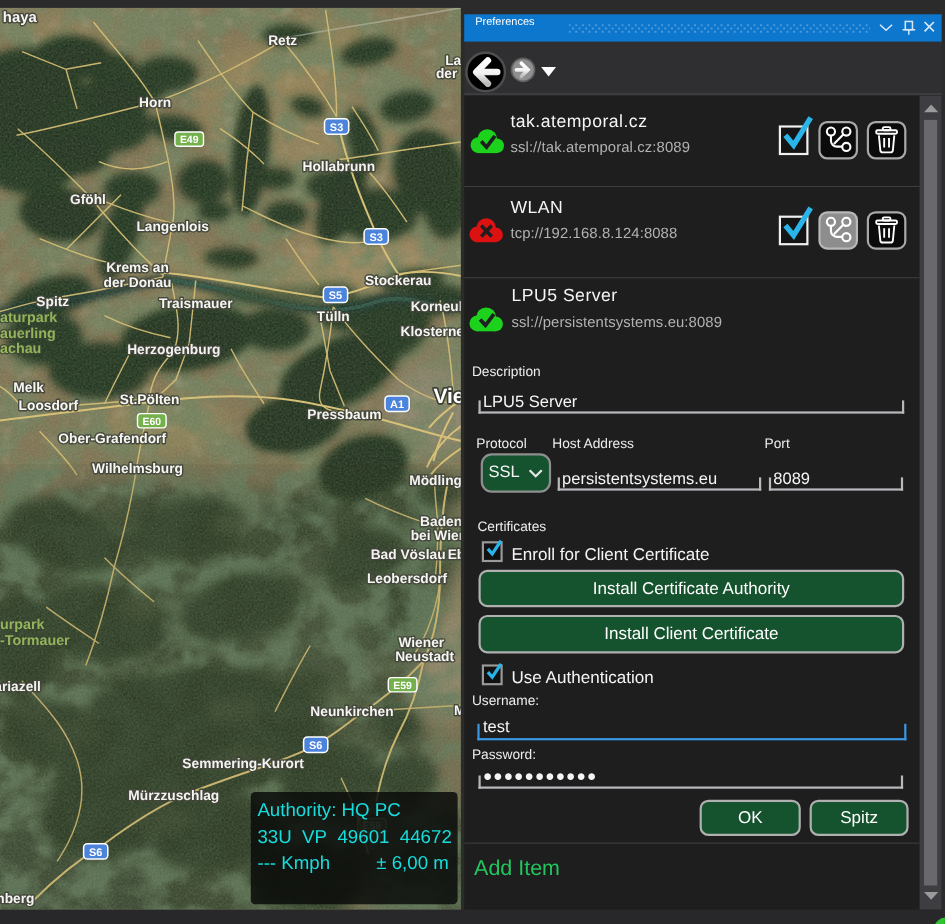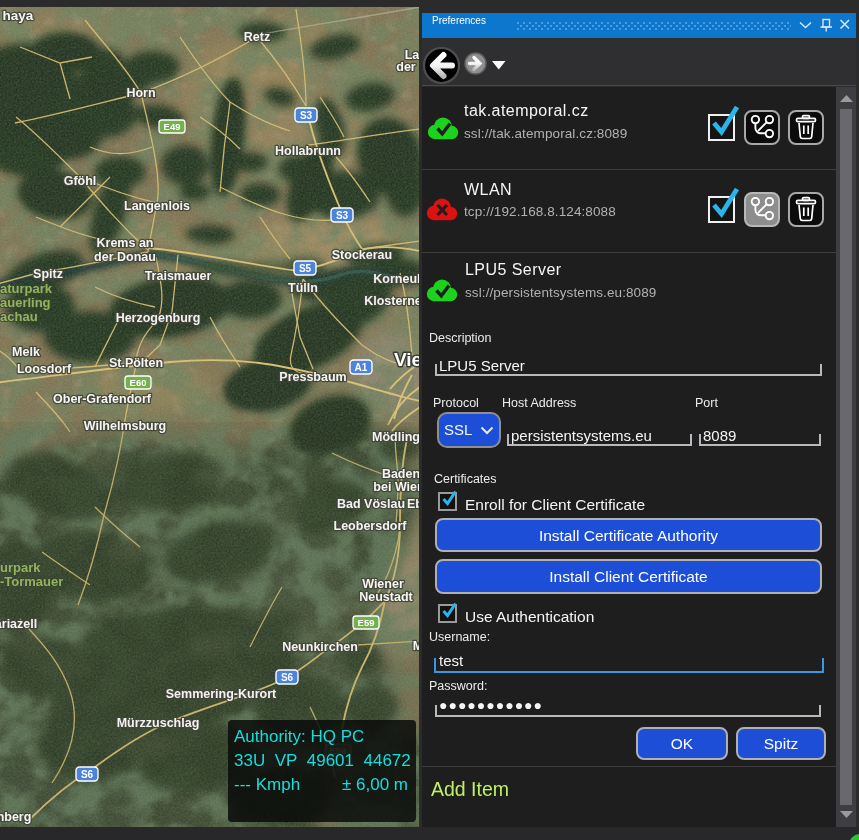--- a/index.html
+++ b/index.html
@@ -34,21 +34,21 @@
   .sep { position:absolute; left:0; width:414px; height:1px; background:#3d3d3d; }
   .rowtitle { position:absolute; font-size:16px; color:#f5f5f5; letter-spacing:.45px; }
   .rowsub { position:absolute; font-size:13.5px; color:#b2b2b2; letter-spacing:.1px; }
   .lbl { position:absolute; font-size:12.5px; color:#ececec; }
   .val { position:absolute; font-size:15px; color:#f5f5f5; }
   
   .uin { position:absolute; }
   .uin .ln { position:absolute; left:0; right:0; bottom:0; height:2px; background:#b9b9bd; }
   .uin .tk1,.uin .tk2 { position:absolute; bottom:0; width:2px; height:12px; background:#b9b9bd; }
   .uin .tk1 { left:0; } .uin .tk2 { right:0; }
-  .btn { position:absolute; background:#1d4ed8; border:2px solid #b0b0b0; border-radius:8px;
+  .btn { position:absolute; background:#14532d; border:2px solid #b0b0b0; border-radius:8px;
          color:#fff; font-size:15.5px; text-align:center; }
   .cb27 { position:absolute; width:27px; height:27px; background:#141414; border:2px solid #f0f0f0; }
   .cb19 { position:absolute; width:19px; height:19px; background:#111; border:2px solid #9a9a9a; }
   .ibtn { position:absolute; width:36px; height:35px; background:#0b0b0b; border:2px solid #a8a8a8; border-radius:8px; }
   .ck { position:absolute; overflow:visible; }
 </style>
 </head>
 <body>
 <div id="root">
   <div id="map">
@@ -543,20 +543,20 @@
         <div class="lbl" style="left:7px;top:592px">Password:</div>
         <div class="uin" style="left:13px;top:608px;width:386px;height:22px">
             <div class="ln"></div>
             <div class="tk1"></div>
             <div class="tk2"></div>
           </div>
         <div class="val" style="left:17px;top:610px;font-size:14px;letter-spacing:1px">●●●●●●●●●●●</div>
         <div class="btn" style="left:214px;top:640px;width:92px;height:33px;line-height:30px">OK</div>
         <div class="btn" style="left:314px;top:640px;width:90px;height:33px;line-height:30px">Spitz</div>
         <div class="sep" style="top:679px"></div>
-        <div style="position:absolute;left:9px;top:691px;font-size:19.5px;color:#bef264">Add Item</div>
+        <div style="position:absolute;left:9px;top:691px;font-size:19.5px;color:#22c55e">Add Item</div>
       </div>
     </div>
   </div>
   <div id="bottombar">
       <div class="grn"></div>
     </div>
 </div>
 
 </body></html>

